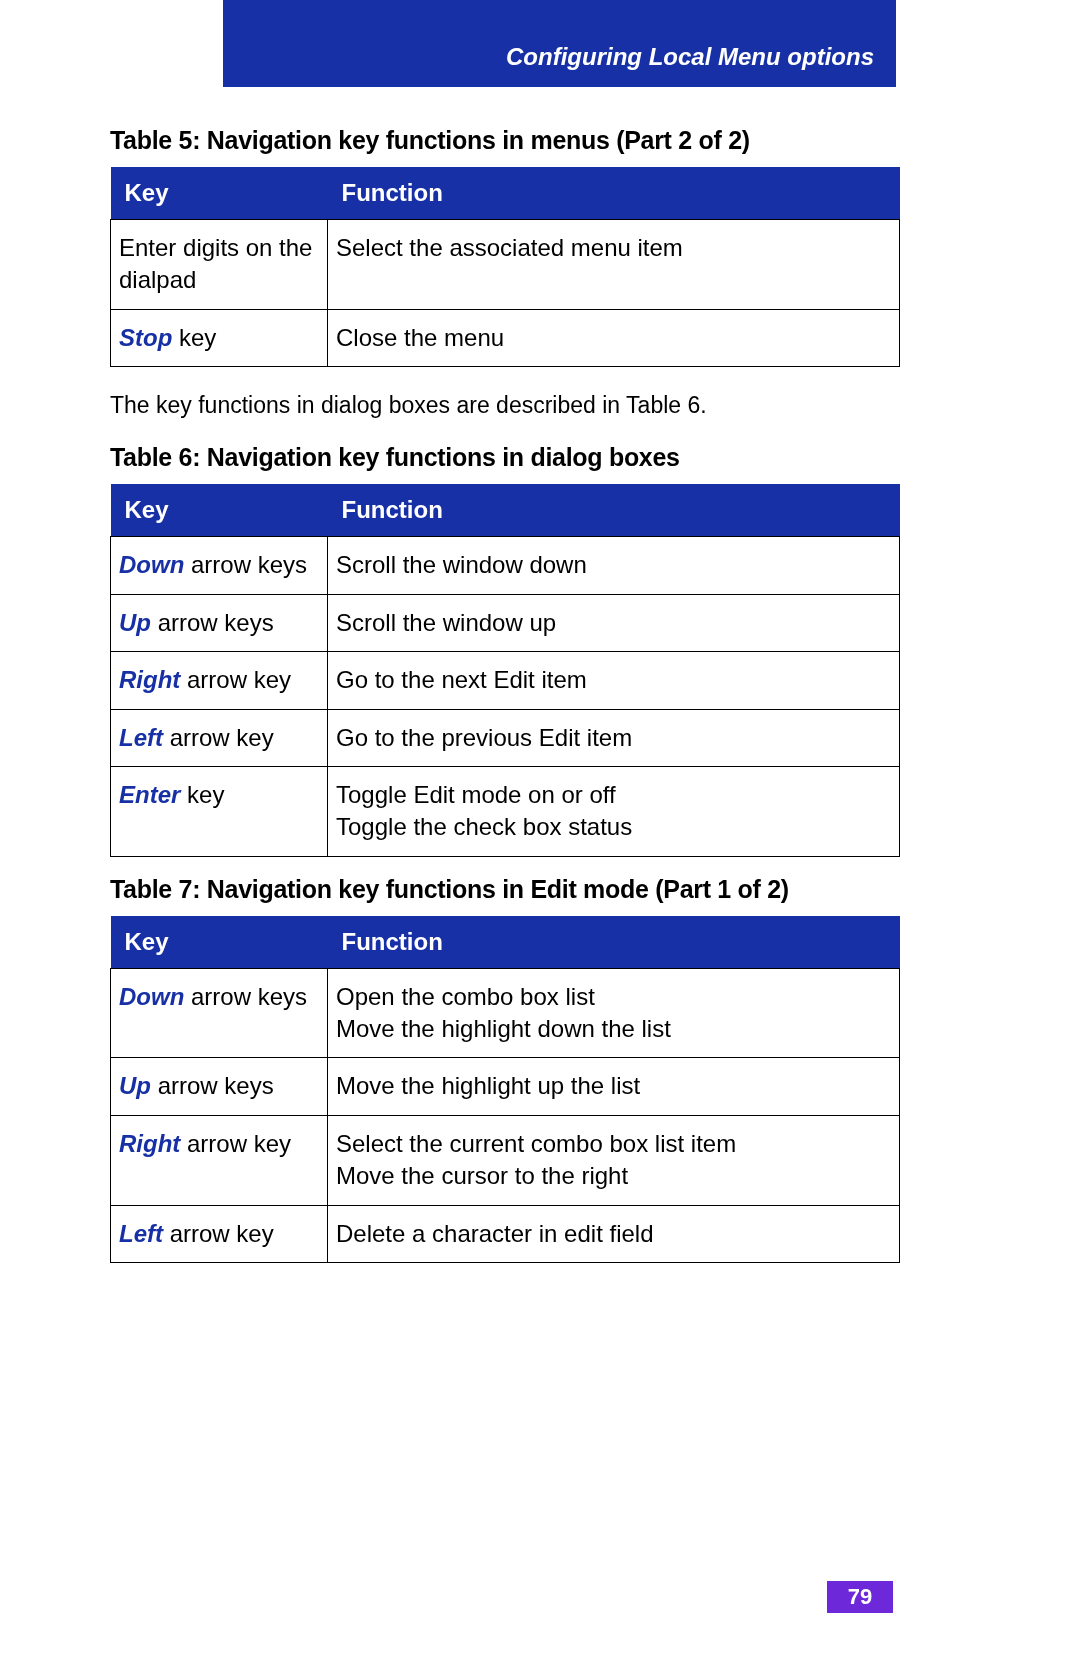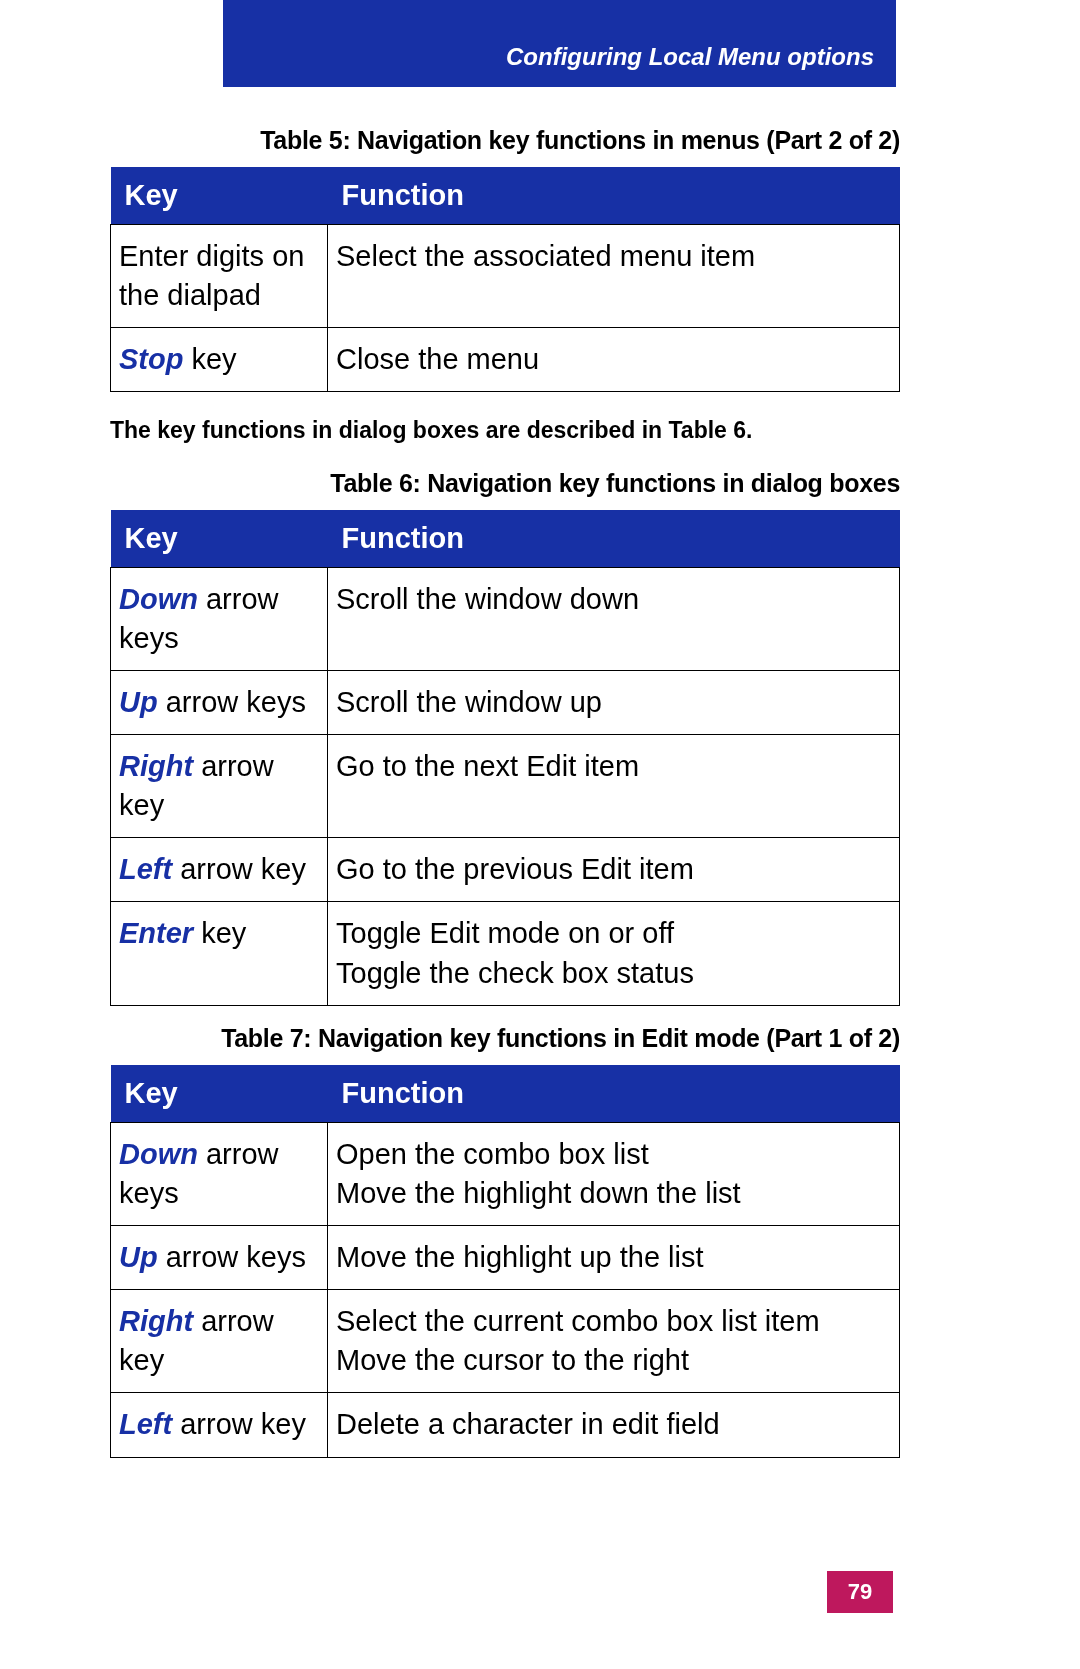--- a/index.html
+++ b/index.html
@@ -33,26 +33,25 @@
     position: absolute;
     top: 108px;
     left: 110px;
     width: 790px;
   }
   .table-caption {
     font-weight: bold;
     font-size: 25px;
     margin: 18px 0 12px 0;
     letter-spacing: -0.3px;
-    text-align: right;
   }
   table.doctable {
     width: 100%;
     border-collapse: collapse;
-    font-size: 29px;
+    font-size: 24px;
   }
   table.doctable th {
     background: #1730a5;
     color: #fff;
     font-weight: bold;
     text-align: left;
     padding: 12px 14px;
     border: none;
   }
   table.doctable td {
@@ -66,29 +65,28 @@
   }
   .keyname {
     color: #1730a5;
     font-weight: bold;
     font-style: italic;
   }
   .para {
     font-size: 23px;
     line-height: 1.4;
     margin: 22px 0;
-    font-weight: bold;
   }
   .page-num {
     position: absolute;
     bottom: 56px;
     right: 187px;
     width: 66px;
-    height: 42px;
-    background: #be185d;
+    height: 32px;
+    background: #6d28d9;
     color: #fff;
     font-weight: bold;
     font-size: 22px;
     display: flex;
     align-items: center;
     justify-content: center;
   }
 </style>
 </head>
 <body>

